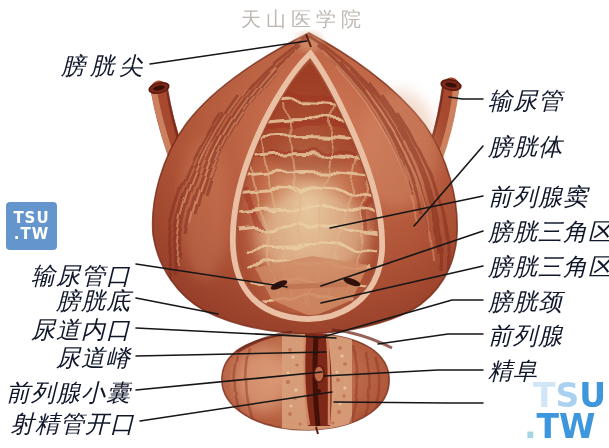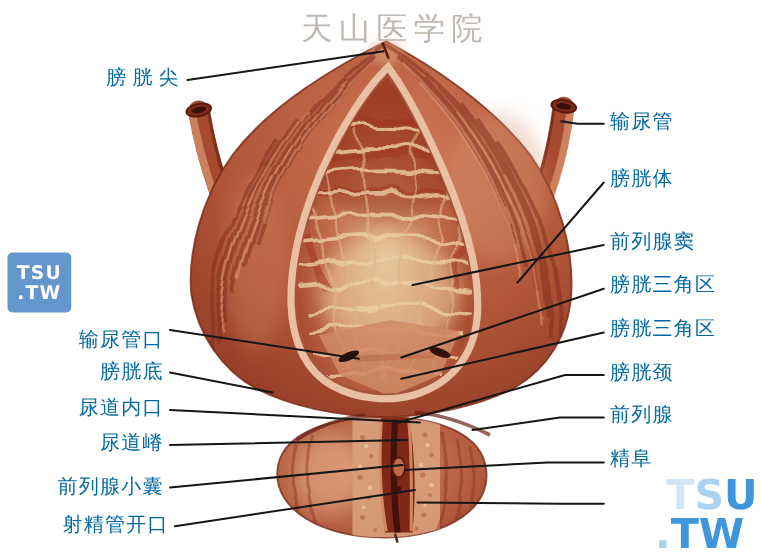--- a/index.html
+++ b/index.html
@@ -4,25 +4,25 @@
 <style>
   html,body{margin:0;padding:0;}
   body{
     width:609px;height:448px;overflow:hidden;position:relative;
     background:#ffffff;
     font-family:"DejaVu Sans","Liberation Sans",sans-serif;
   }
   .stage{position:absolute;inset:0;width:609px;height:448px;}
   svg.art{position:absolute;left:0;top:0;}
   .label{
-    position:absolute;font-size:16px;line-height:1.05;letter-spacing:1px;
-    color:#0369a1;white-space:nowrap;z-index:6;
+    position:absolute;font-size:24px;line-height:1.05;letter-spacing:1px;
+    color:#0f172a;white-space:nowrap;z-index:6;font-style:italic;
   }
   .wm-top{
-    position:absolute;left:241px;top:6px;font-size:25px;letter-spacing:5px;
+    position:absolute;left:241px;top:6px;font-size:20px;letter-spacing:5px;
     color:#b3aca4;opacity:.85;z-index:2;white-space:nowrap;
   }
   .logo{
     position:absolute;left:6px;top:202px;width:51px;height:48px;
     background:#6496cd;border-radius:4px;z-index:3;
     display:flex;flex-direction:column;justify-content:center;align-items:center;
   }
   .logo span{color:#ffffff;font-weight:700;font-size:15px;line-height:16px;letter-spacing:1px;}
   .ghost{
     position:absolute;z-index:4;font-weight:700;color:#2e8edb;white-space:nowrap;

